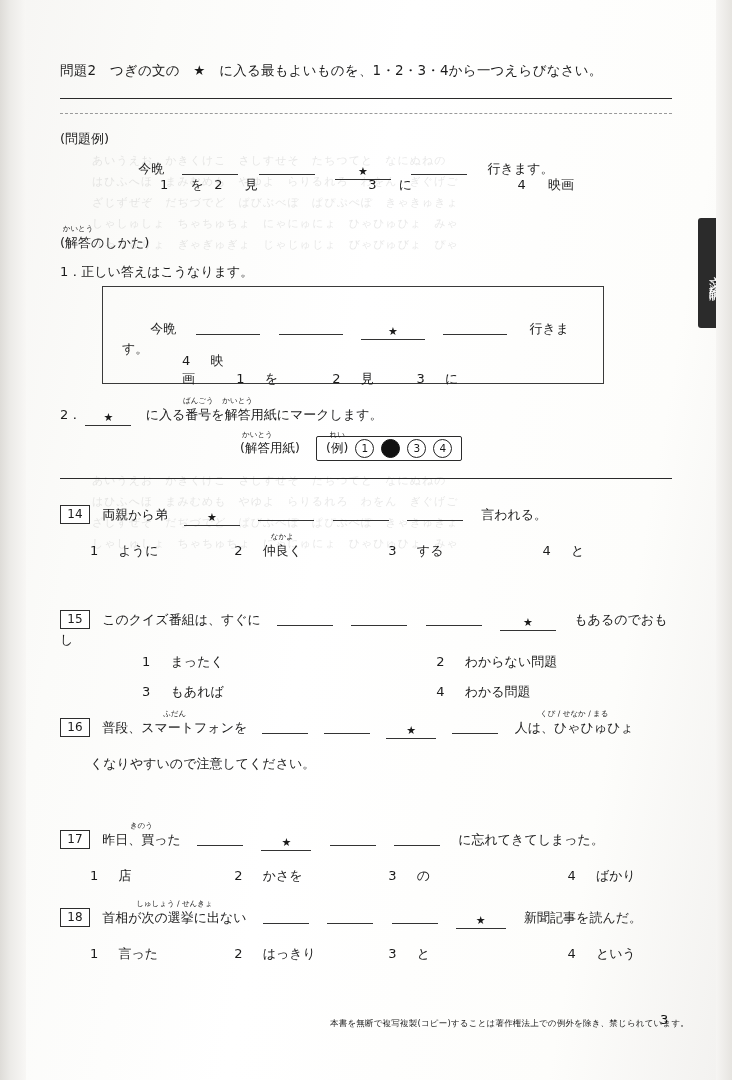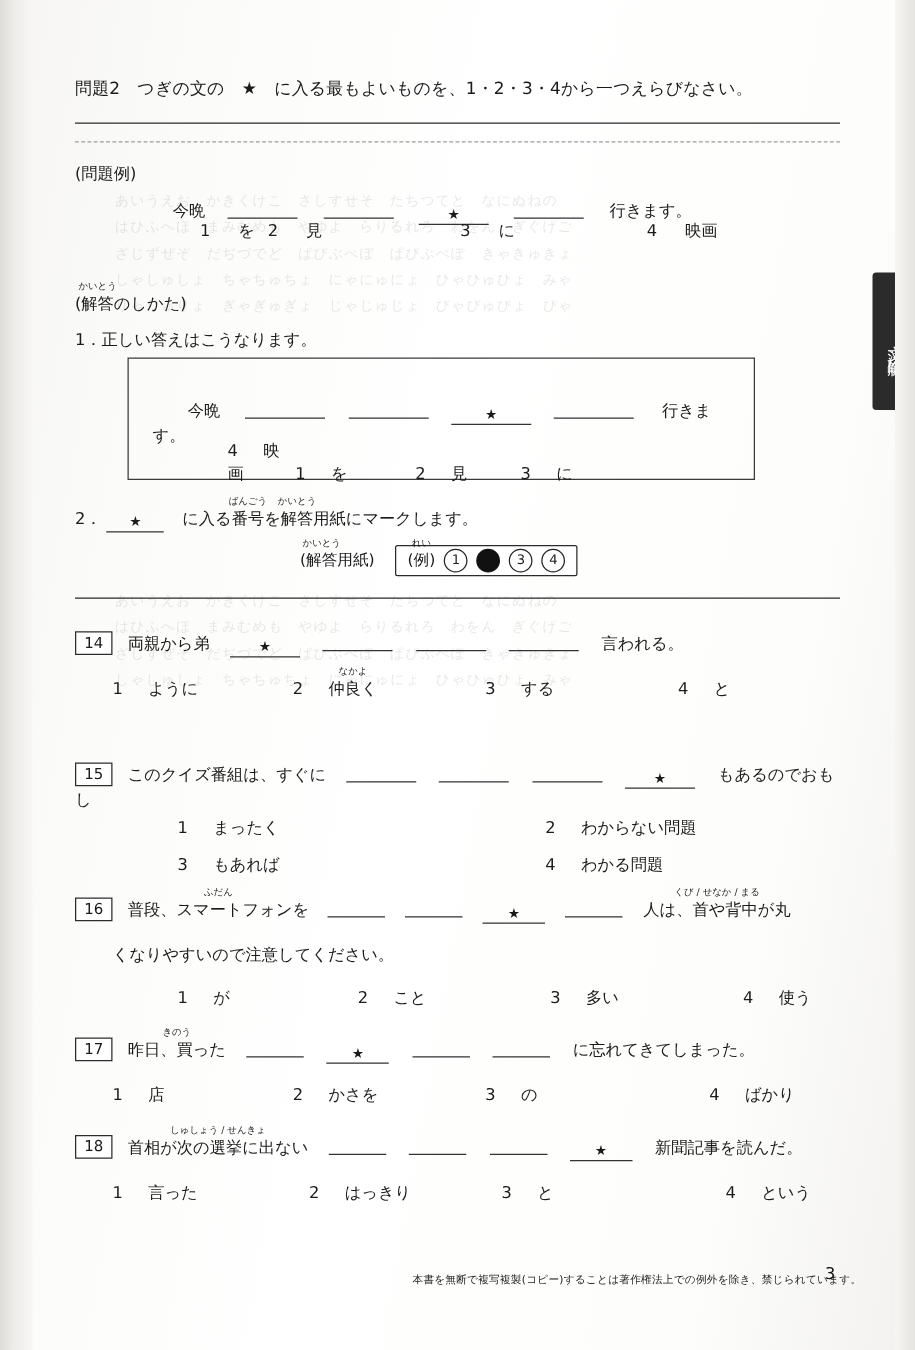--- a/index.html
+++ b/index.html
@@ -297,45 +297,23 @@
         <span class="rb"><span class="ruby">ふだん</span><span>普段、スマートフォンを</span></span>
         <span style="display:inline-block;width:6px;"></span>
         <span class="ul u-sm"></span>
         <span style="display:inline-block;width:8px;"></span>
         <span class="ul u-sm"></span>
         <span style="display:inline-block;width:8px;"></span>
         <span class="star" style="width:50px;">★</span>
         <span style="display:inline-block;width:8px;"></span>
         <span class="ul u-sm"></span>
         <span style="display:inline-block;width:8px;"></span>
-        <span class="rb"><span class="ruby">くび / せなか / まる</span><span>人は、首や背中が丸</span></span>
+        <span class="rb"><span class="ruby">くび / せなか / まる</span><span>人は、ひゃひゅひょ</span></span>
       </div>
       <div style="margin-top:16px;padding-left:30px;">くなりやすいので注意してください。</div>
-      <div style="margin-top:16px;padding-left:82px;">
-        <span class="opt" style="width:140px;">
-          <span>1</span>
-          <span style="display:inline-block;width:12px;"></span>
-          <span>が</span>
-        </span>
-        <span class="opt" style="width:150px;">
-          <span>2</span>
-          <span style="display:inline-block;width:12px;"></span>
-          <span>こと</span>
-        </span>
-        <span class="opt" style="width:150px;">
-          <span>3</span>
-          <span style="display:inline-block;width:12px;"></span>
-          <span>多い</span>
-        </span>
-        <span class="opt">
-          <span>4</span>
-          <span style="display:inline-block;width:12px;"></span>
-          <span>使う</span>
-        </span>
-      </div>
     </div>
 
     <div class="blk" style="left:16px;top:830px;width:624px;font-size:13px;">
       <div>
         <span class="qnum">17</span>
         <span class="rb"><span class="ruby">きのう</span><span>昨日、買った</span></span>
         <span style="display:inline-block;width:8px;"></span>
         <span class="ul u-sm"></span>
         <span style="display:inline-block;width:10px;"></span>
         <span class="star" style="width:50px;">★</span>
@@ -384,21 +362,21 @@
         <span class="star" style="width:50px;">★</span>
         <span style="display:inline-block;width:10px;"></span>
         <span>新聞記事を読んだ。</span>
       </div>
       <div style="margin-top:16px;padding-left:30px;">
         <span class="opt" style="width:140px;">
           <span>1</span>
           <span style="display:inline-block;width:12px;"></span>
           <span>言った</span>
         </span>
-        <span class="opt" style="width:150px;margin-left:13px;">
+        <span class="opt" style="width:150px;">
           <span>2</span>
           <span style="display:inline-block;width:12px;"></span>
           <span>はっきり</span>
         </span>
         <span class="opt" style="width:175px;">
           <span>3</span>
           <span style="display:inline-block;width:12px;"></span>
           <span>と</span>
         </span>
         <span class="opt">

